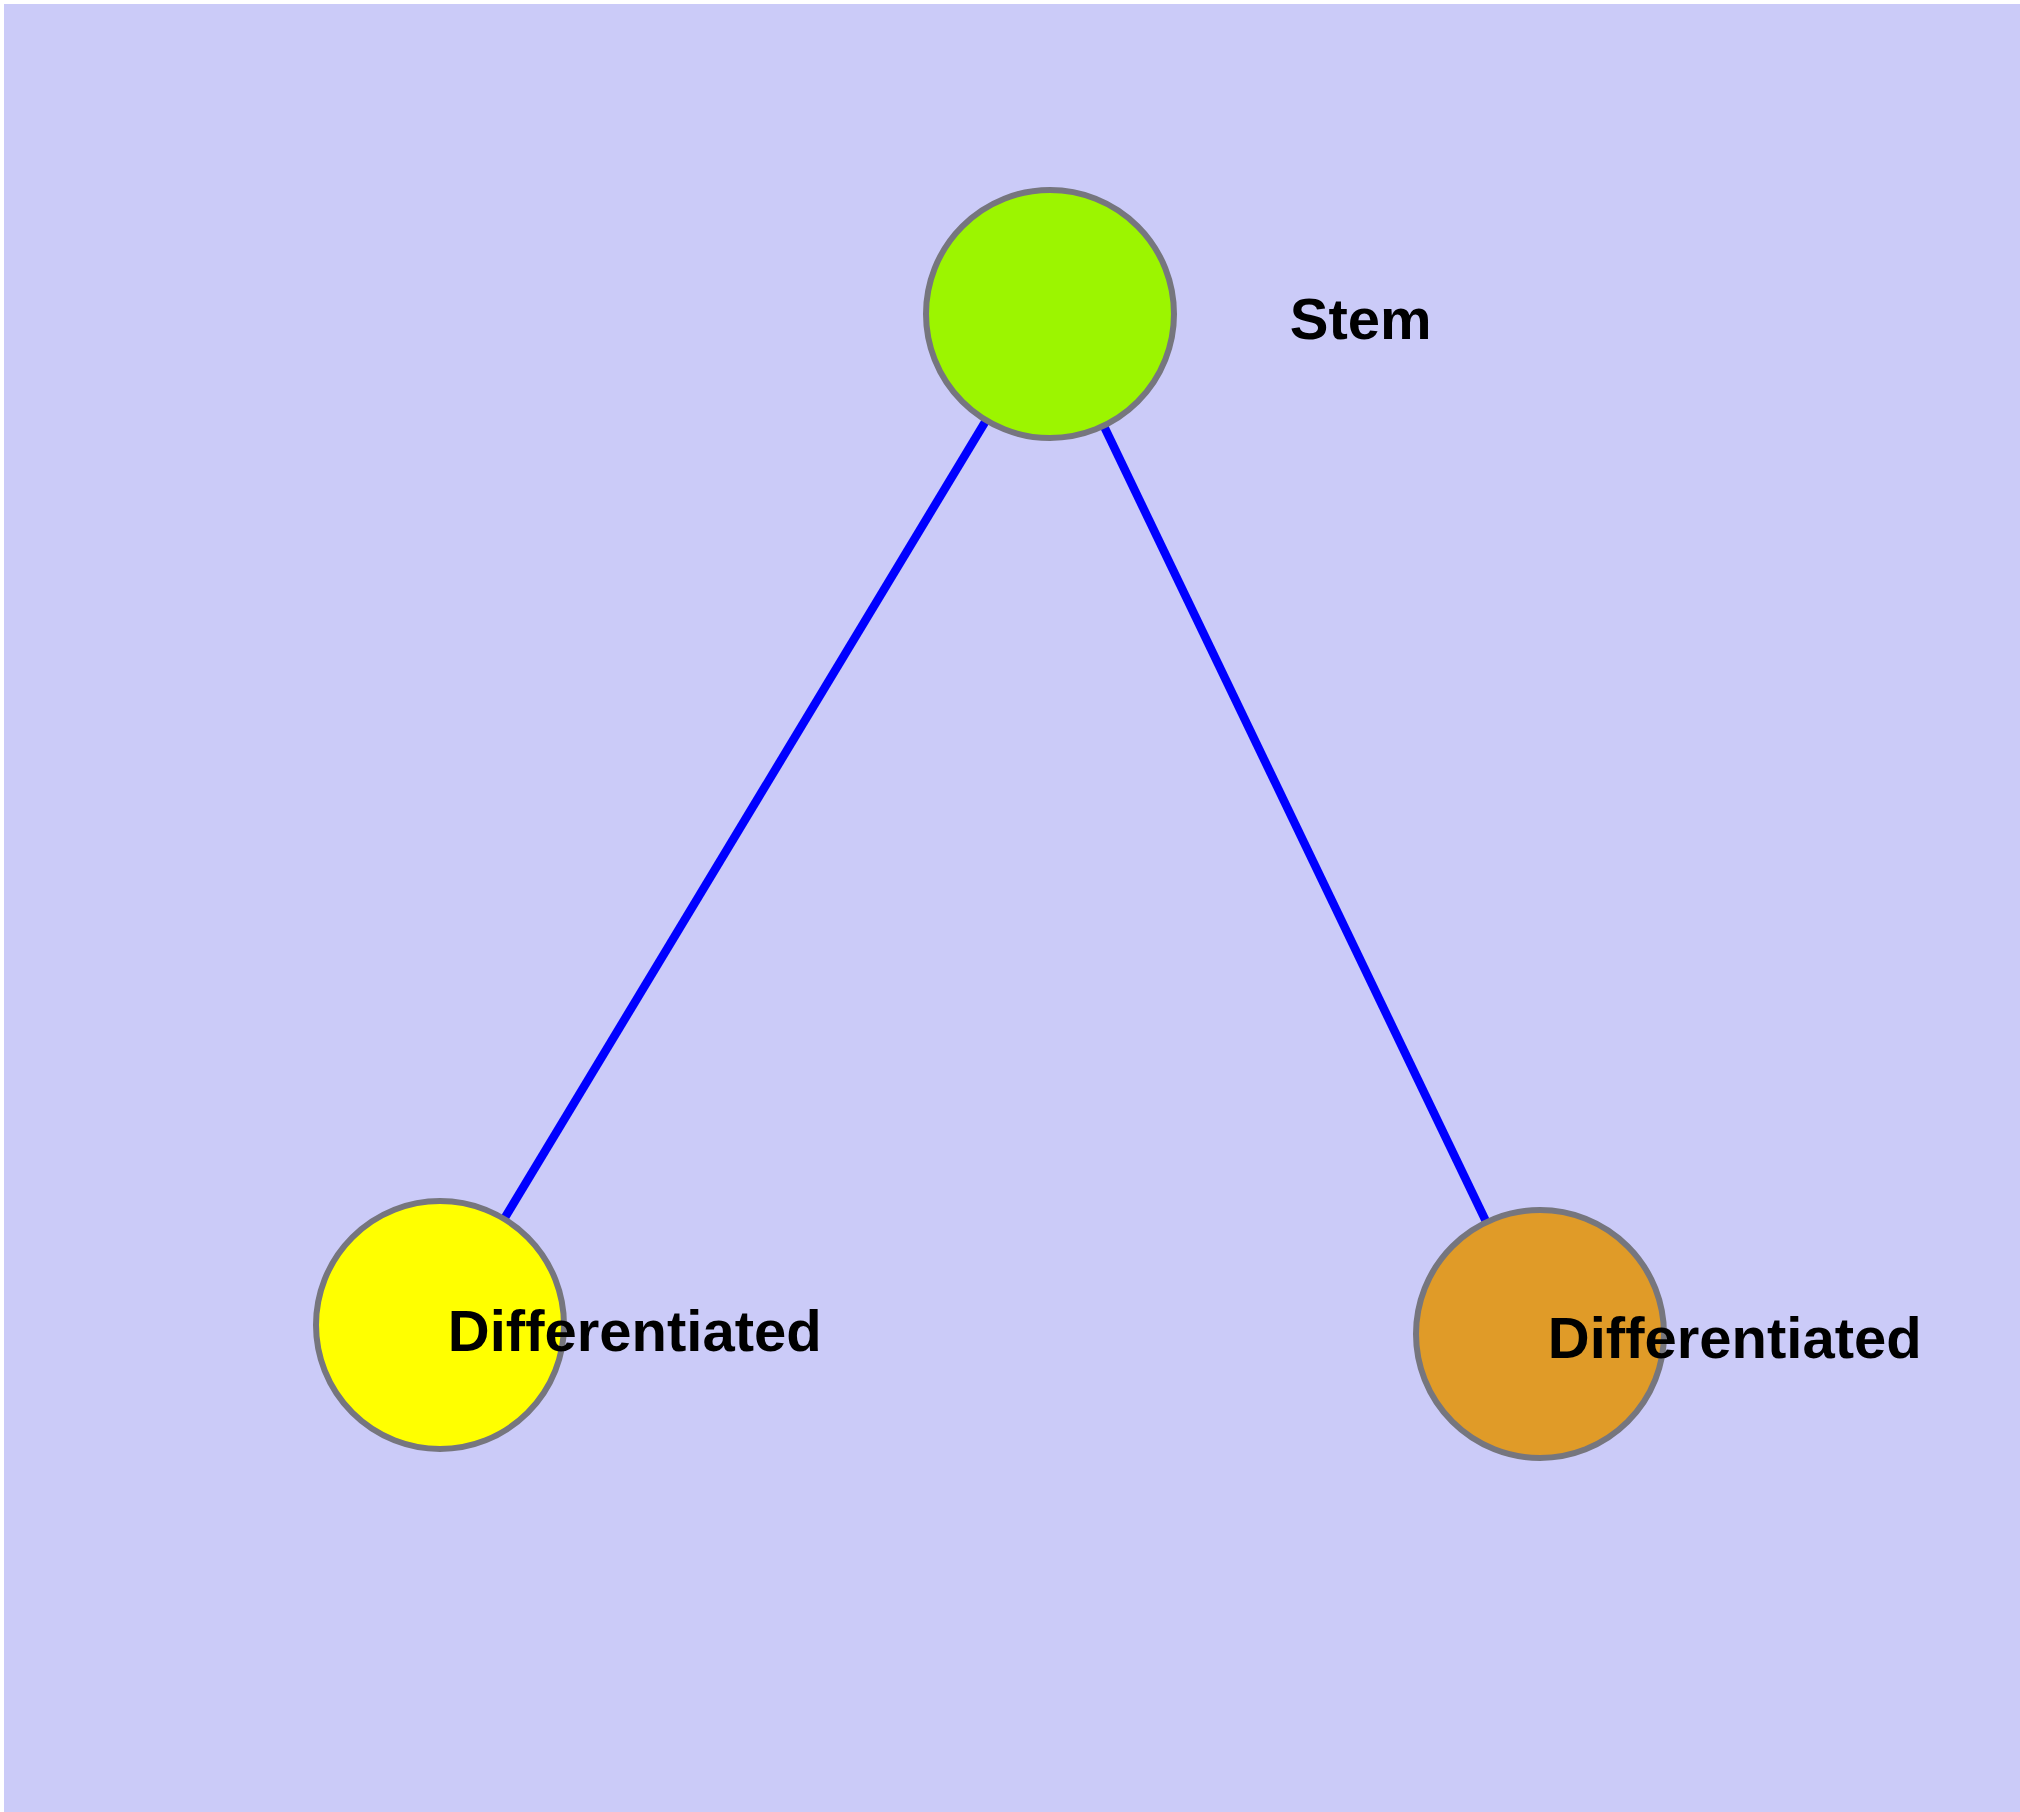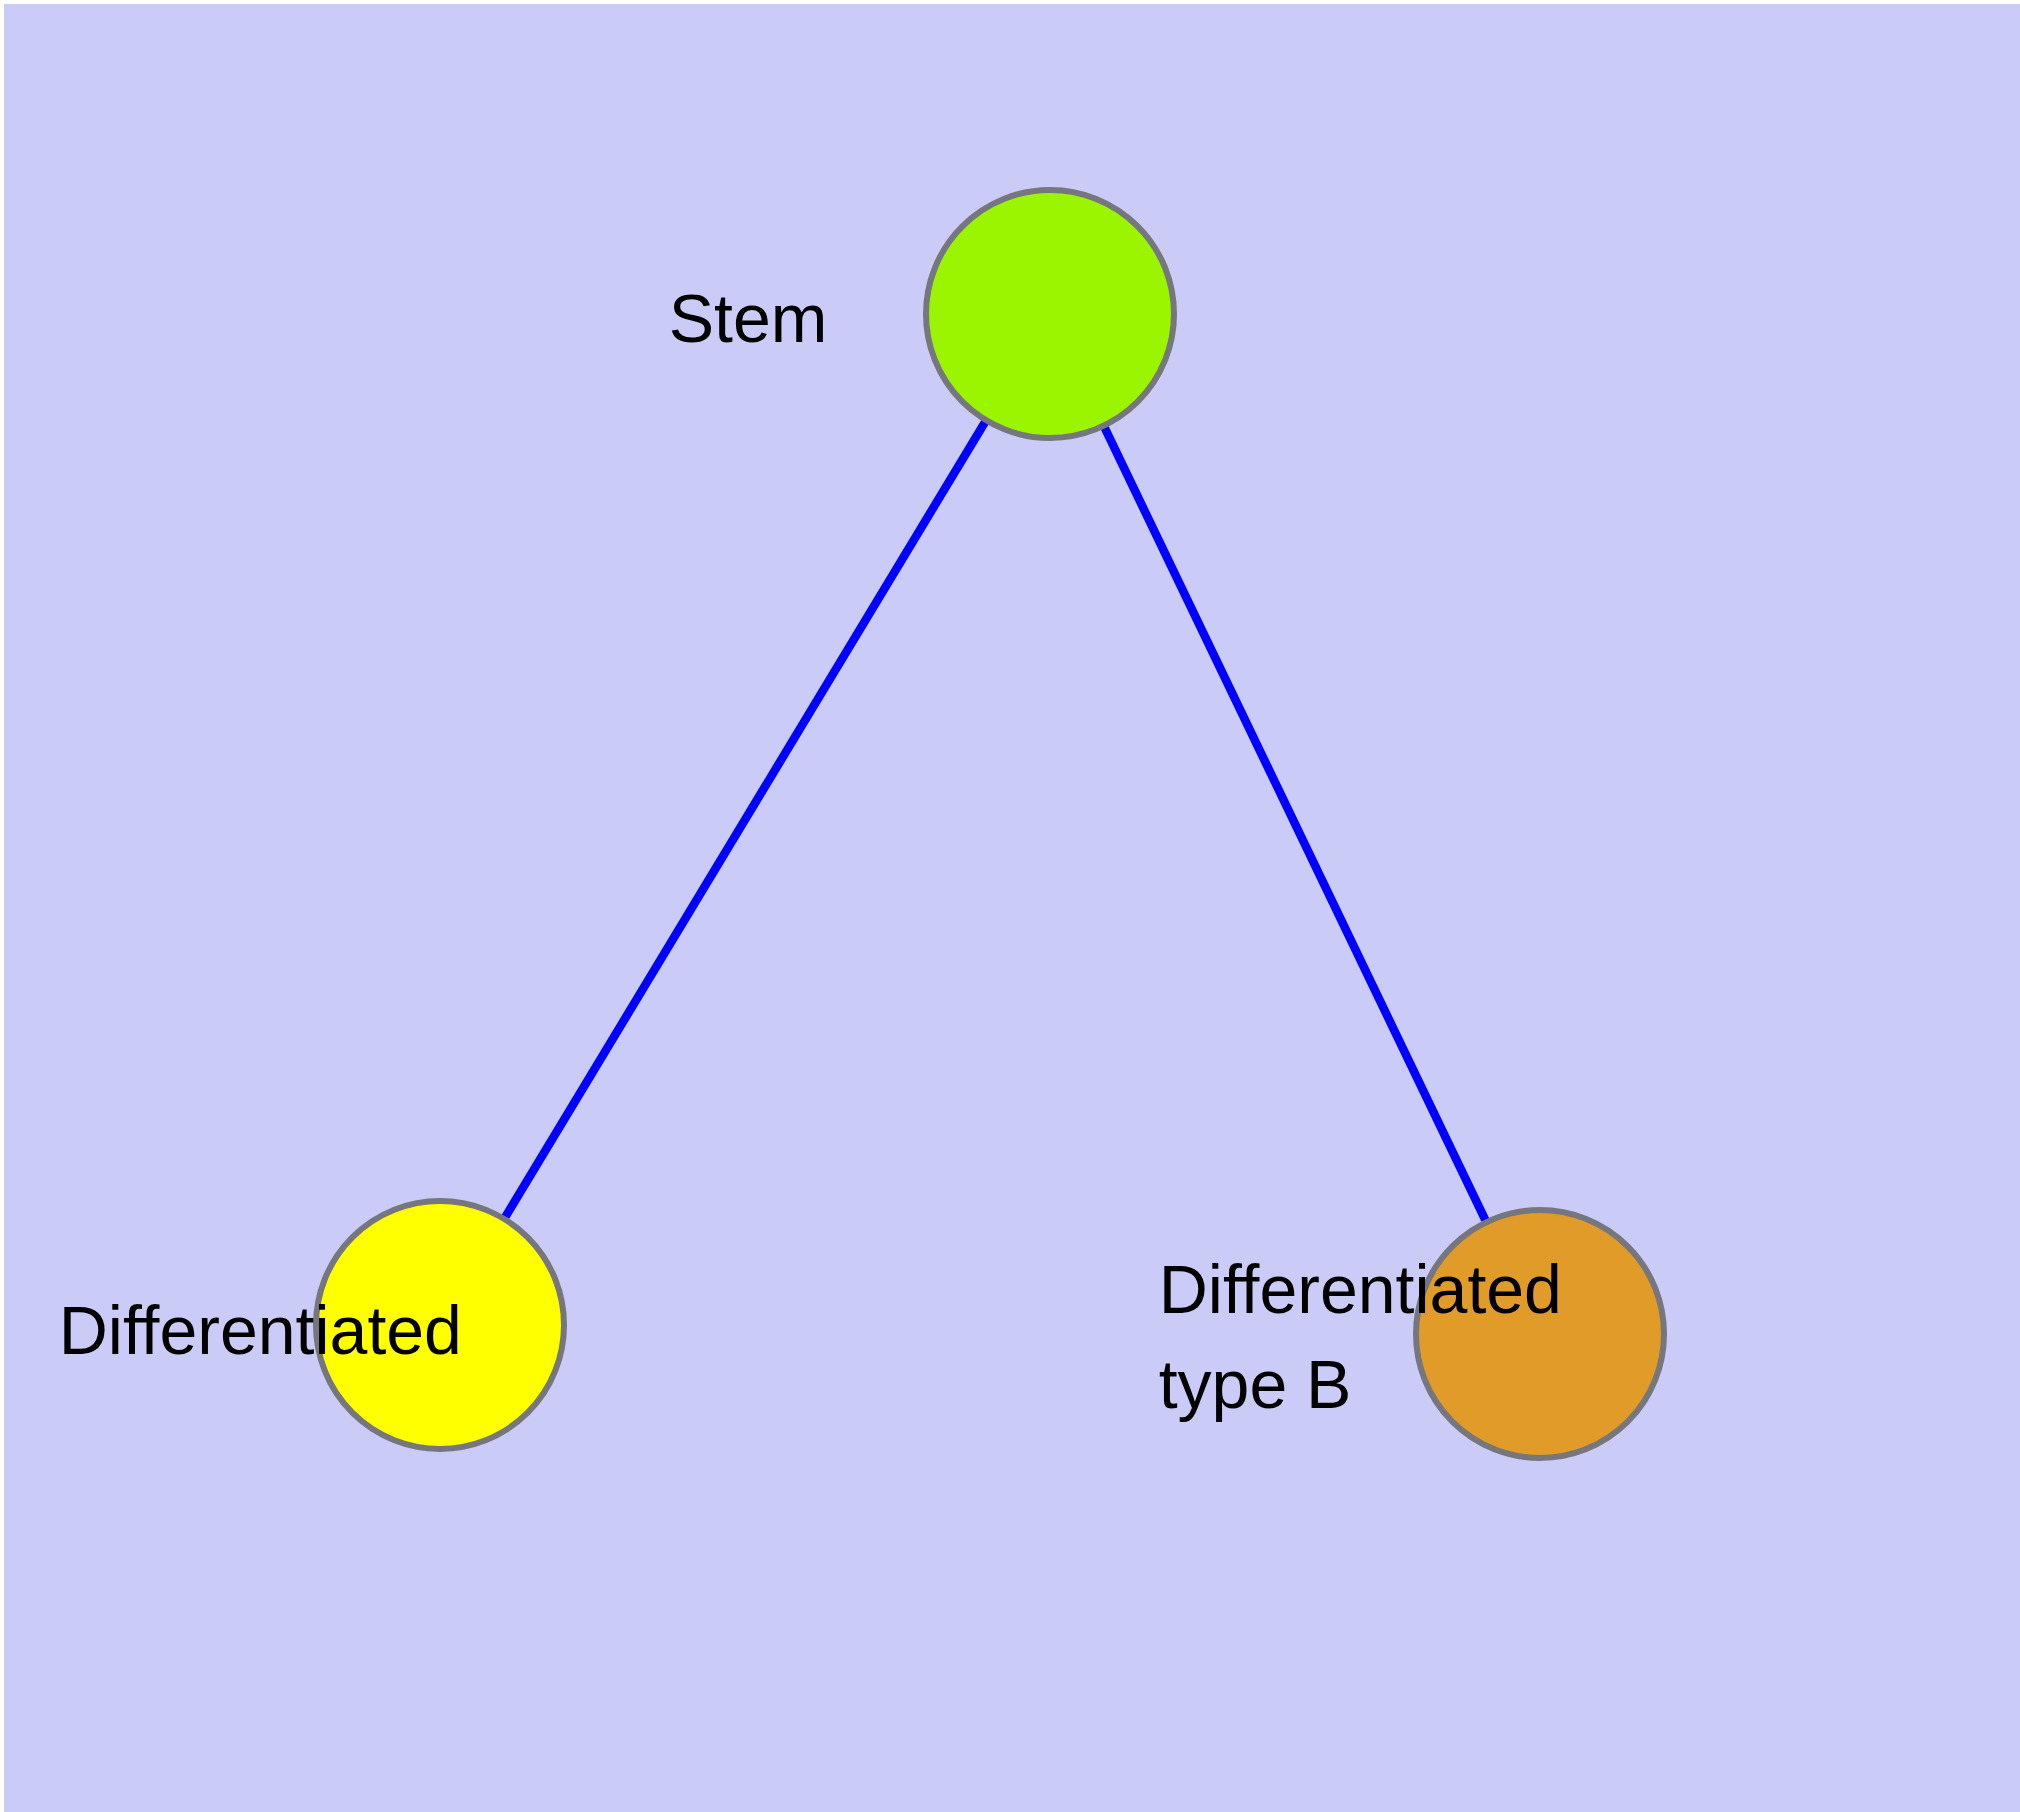--- a/index.html
+++ b/index.html
@@ -38,24 +38,24 @@
     border: 6px solid #76767e;
     box-sizing: border-box;
   }
   .node-stem   { left: 919px; top: 183px;  }
   .node-type-a { left: 309px;  top: 1194px; }
   .node-type-b { left: 1409px; top: 1203px; }
   .node-label {
     position: absolute;
     transform: translate(-50%, -50%);
     width: 763px;
-    text-align: left;
-    font-size: 68px;
+    text-align: right;
+    font-size: 58px;
     line-height: 95px;
-    font-weight: normal;
+    font-weight: bold;
     color: #000000;
     white-space: nowrap;
     pointer-events: none;
   }
   .node-label span { display: block; }
   .label-stem   { left: 1046px; top: 314px;  }
   .label-type-a { left: 436px;  top: 1326px; }
   .label-type-b { left: 1536px; top: 1333px; }
 </style>
 </head>
@@ -78,18 +78,17 @@
     <div class="node-label label-stem" style="color: rgb(0, 0, 0);">
       <span>Stem</span>
     </div>
 
     <div class="node-label label-type-a" style="color: rgb(0, 0, 0);">
       <span>Differentiated</span>
     </div>
 
     <div class="node-label label-type-b" style="color: rgb(0, 0, 0);">
       <span>Differentiated</span>
-      <span>type B</span>
     </div>
 
   </div>
 </div>
 
 
 </body></html>

